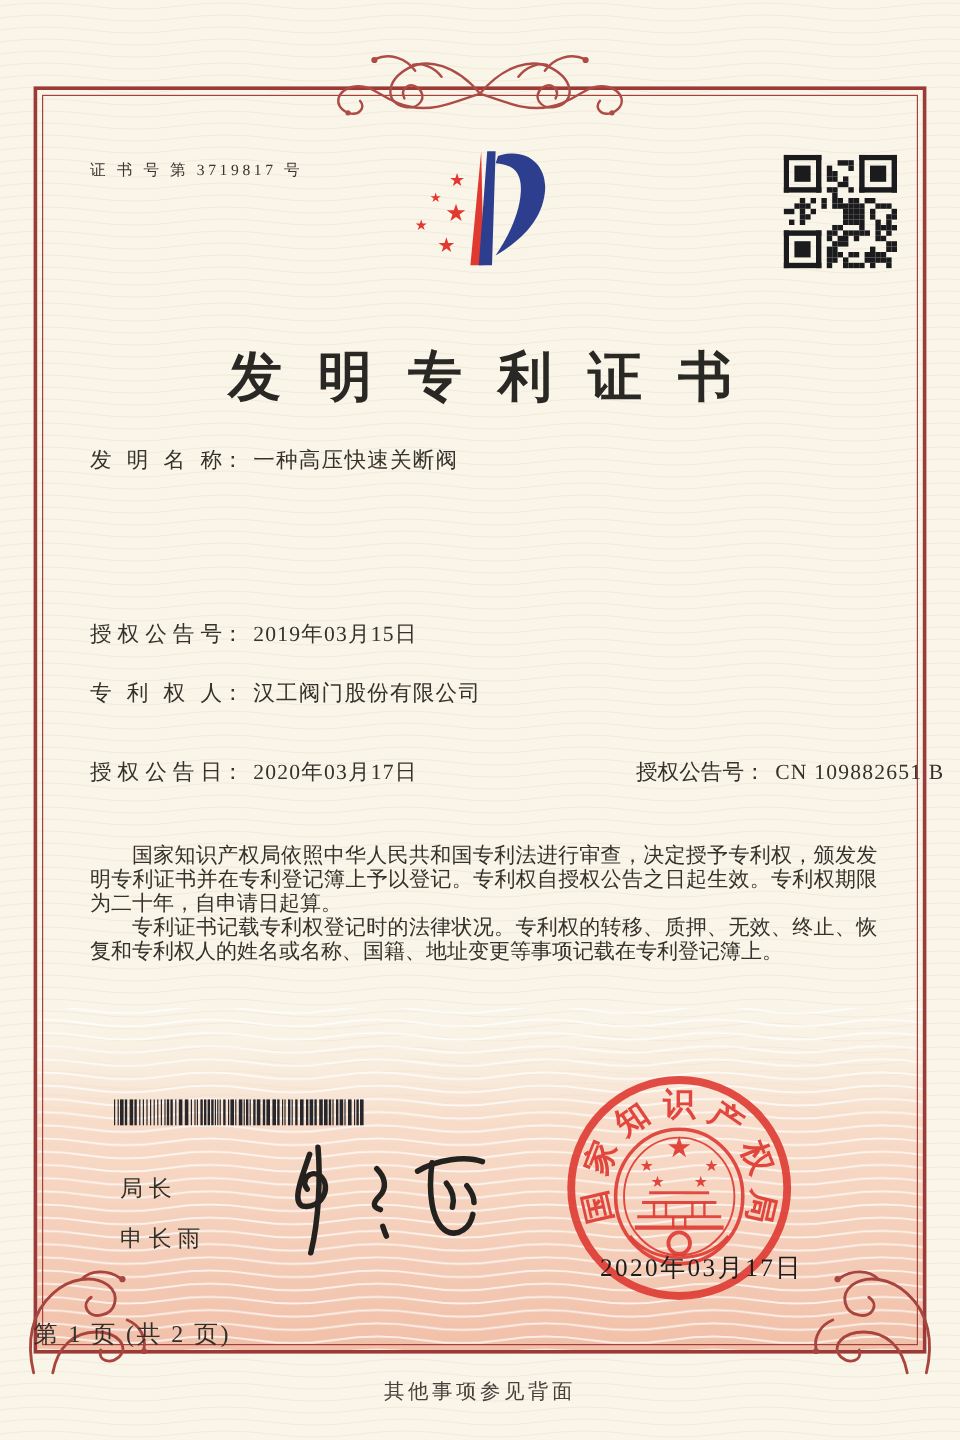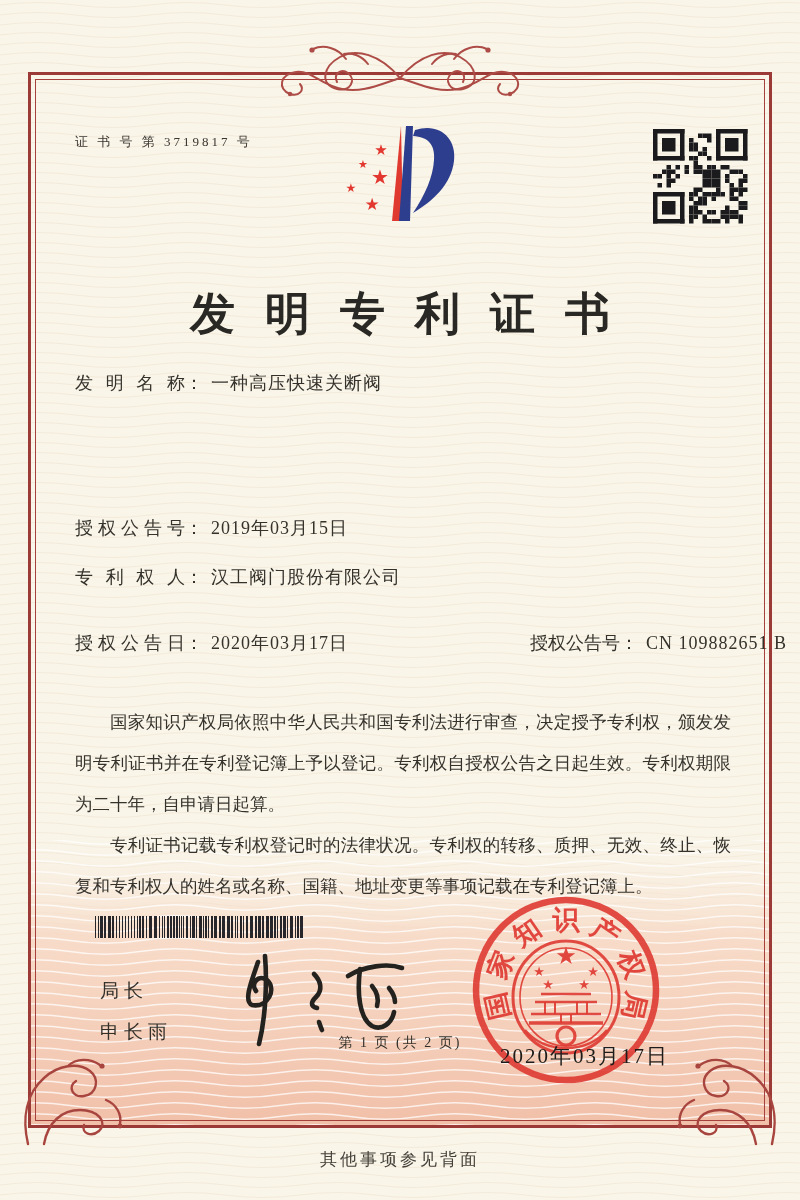--- a/index.html
+++ b/index.html
@@ -20,35 +20,35 @@
            font-size:45px; font-weight:600; color:#2a2824; letter-spacing:30px;
            padding-left:30px; z-index:4;margin-top:28px; }
   .field { position:absolute; left:75px; font-size:18px; color:#35322c; z-index:4;
            white-space:nowrap; }
   .flabel { display:inline-block; width:110px; text-align:justify; text-align-last:justify;
             vertical-align:bottom; }
   .fcolon { display:inline-block; margin-right:8px; }
   .fvalue { letter-spacing:1px; }
   .field2 { position:absolute; left:455px; top:0; }
   .paras { position:absolute; left:75px; top:702px; width:656px; z-index:4;
-           font-size:17.5px; color:#35322c; line-height:41px; text-align:justify; }
+           font-size:17.5px; color:#35322c; line-height:20px; text-align:justify; }
   .paras p { text-indent:2em; }
   .barcode { position:absolute; left:95px; top:916px; z-index:4; }
   .official { position:absolute; left:88px; top:978px; z-index:4; font-size:19px;
               color:#33302a; letter-spacing:5px;margin-left:12px; }
   .official div { margin-bottom:15px; }
   .signature { position:absolute; left:202px; top:946px; z-index:5; }
   .seal { position:absolute; left:469px; top:890px; z-index:4; }
   .sealch { font-size:27px; font-weight:700; fill:rgba(222,58,50,0.92);
             text-anchor:middle; dominant-baseline:central;
             font-family:"Liberation Serif","DejaVu Serif",serif; }
   .seal-date { position:absolute; left:500px; top:1042px; font-size:21px; color:#1d1c1a;
                letter-spacing:2px; z-index:6; }
-  .page-info { position:absolute; left:28px; top:1034px; width:744px; text-align:center;
-               font-size:14px; color:#33302a; letter-spacing:2px; z-index:4; }
+  .page-info { position:absolute; left:28px; top:1098px; width:744px; 
+               font-size:20px; color:#33302a; letter-spacing:2px; z-index:4; }
   .back-note { position:absolute; left:0; top:1148px; width:800px; text-align:center;
                font-size:17px; color:#45413a; letter-spacing:3px; z-index:4; }
 </style>
 </head>
 <body>
 
 <div class="page">
 
   <svg class="bg" width="800" height="1200">
     <defs>

